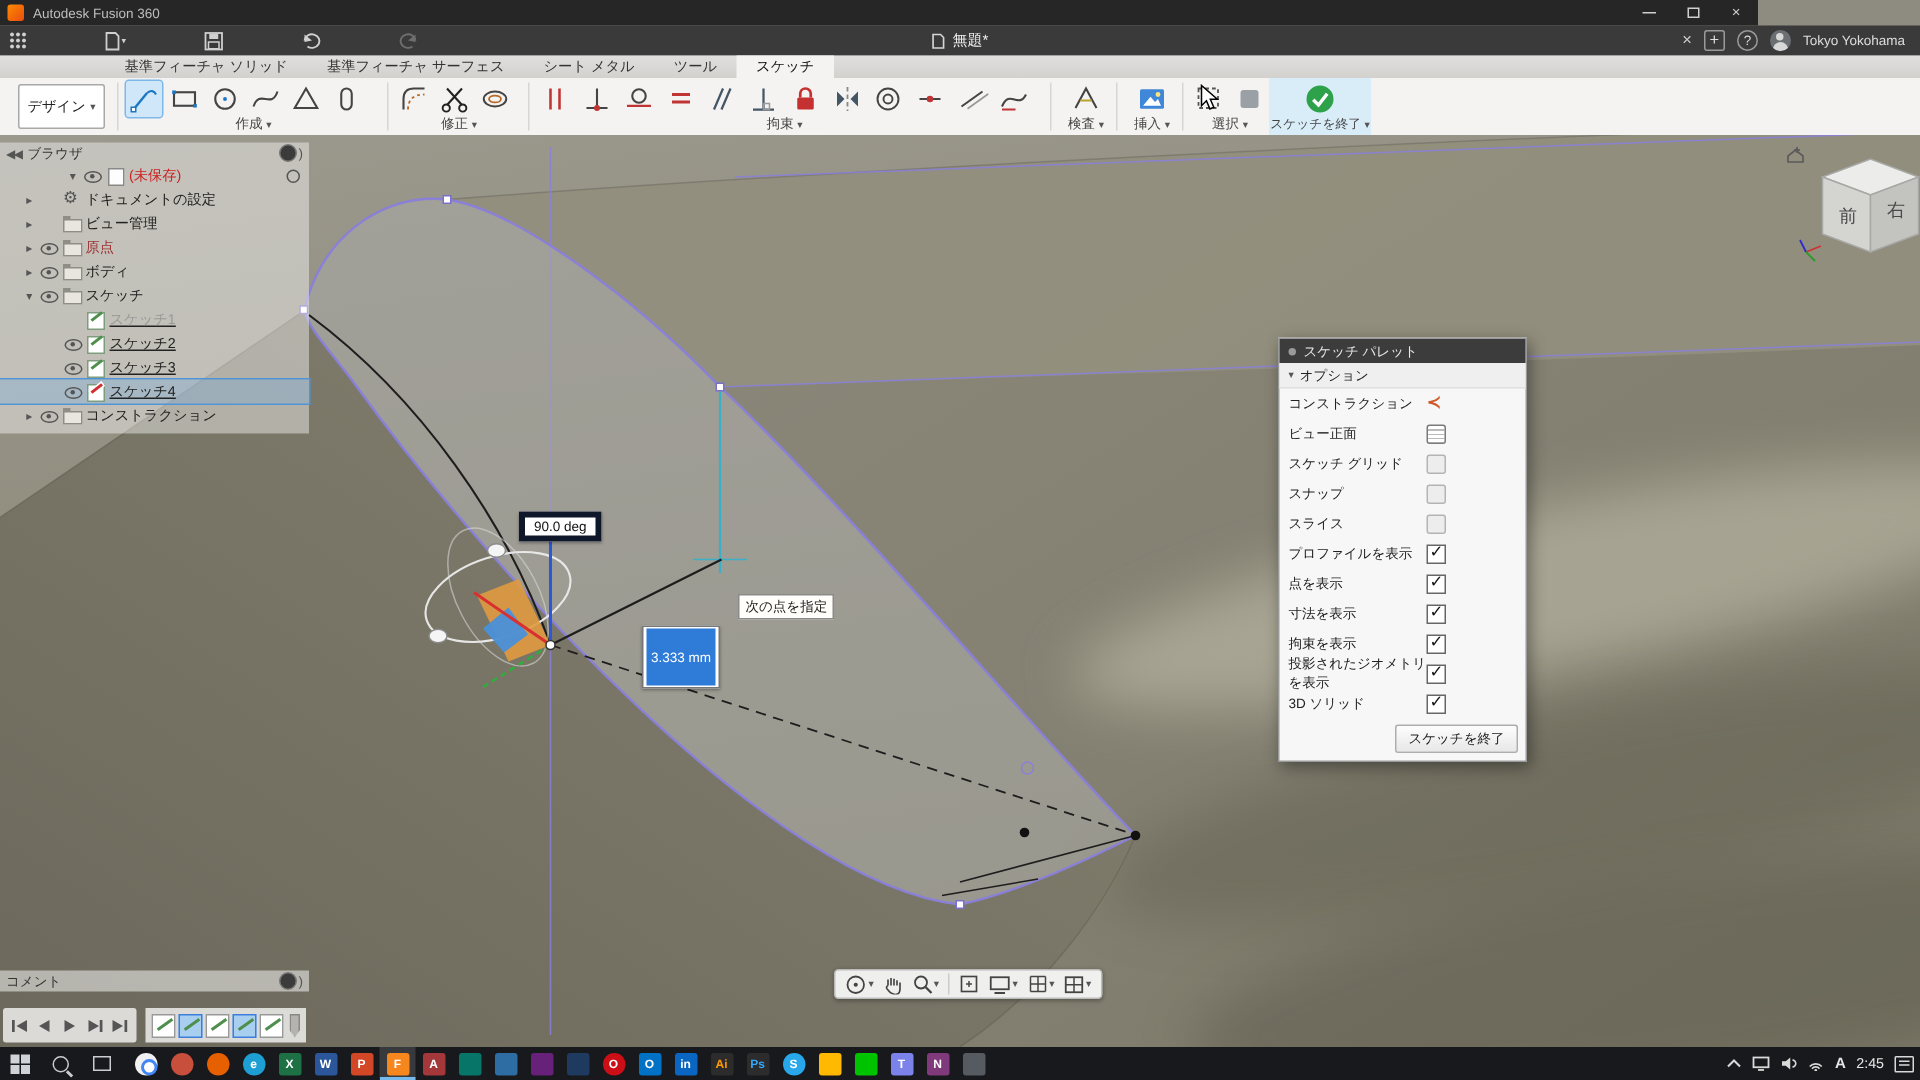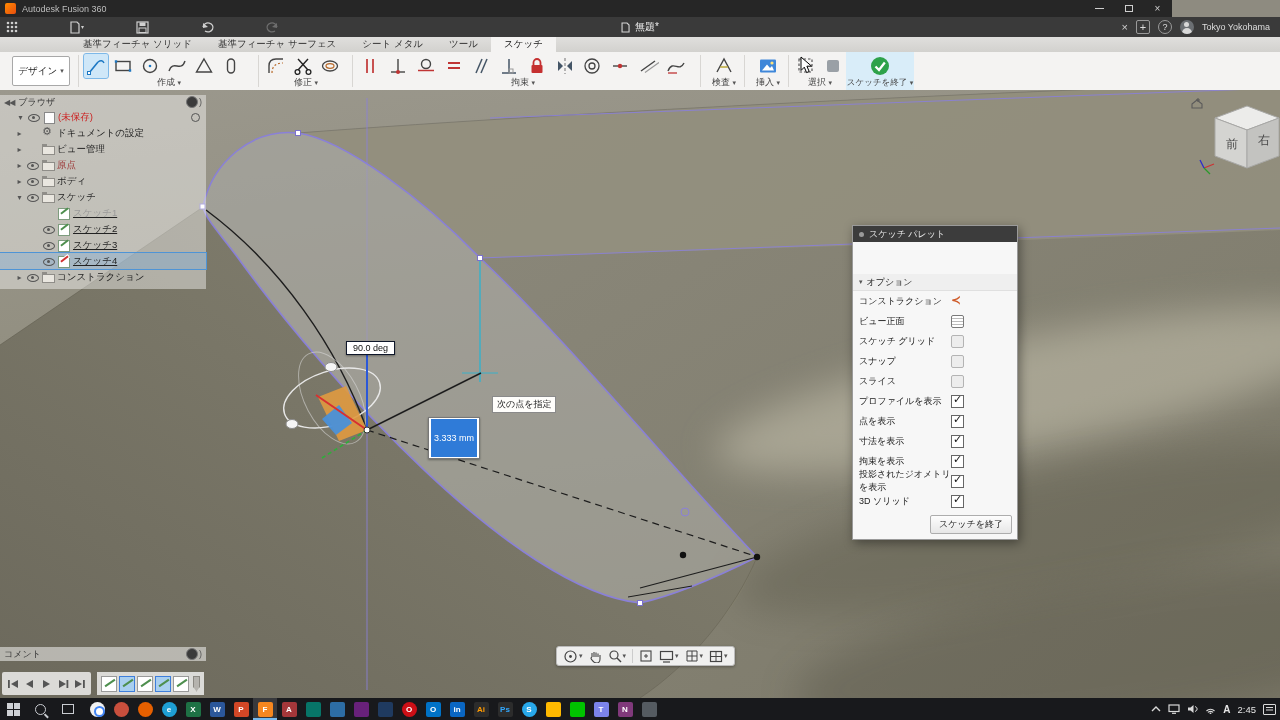--- a/index.html
+++ b/index.html
@@ -53,21 +53,21 @@
   .viewport svg.scene{display:block;}
 
   
   .browser{position:absolute;left:0;top:95px;width:206px;background:rgba(255,255,255,0.42);z-index:12;padding-bottom:4px;}
   .panel-head{display:flex;align-items:center;height:14px;font-size:9px;color:#333;padding:0 4px;}
   .panel-head .chev{color:#555;font-size:8px;margin-right:4px;letter-spacing:-1px;}
   .grip{margin-left:auto;display:flex;align-items:center;gap:1px;}
   .grip::before{content:'';width:10px;height:10px;border-radius:50%;background:#3b3b3b;border:1.5px solid #777;display:inline-block;}
   .grip::after{content:')';color:#555;font-size:9px;}
   .trow{display:flex;align-items:center;height:16px;gap:3px;position:relative;font-size:9.5px;color:#222;}
-  .trow[data-depth="0"]{padding-left:16px;}
+  .trow[data-depth="0"]{padding-left:16px;margin-left:28px;}
   .trow[data-depth="1"]{padding-left:15px;}
   .trow[data-depth="2"]{padding-left:31px;text-decoration:underline;}
   .exp{width:9px;text-align:center;color:#555;font-size:8px;}
   .exp[data-exp="open"]::before{content:'▾';}
   .exp[data-exp="closed"]::before{content:'▸';}
   .eye{width:12px;height:11px;position:relative;flex:none;}
   .eye::before{content:'';position:absolute;left:0;top:2px;width:10px;height:6px;border:1px solid #555;border-radius:50%;}
   .eye::after{content:'';position:absolute;left:4px;top:4.5px;width:3px;height:3px;background:#555;border-radius:50%;}
   .eye[data-eye="false"]{visibility:hidden;}
   .ticon{width:12px;height:12px;position:relative;flex:none;}
@@ -82,35 +82,35 @@
   .trow.unsaved .tlabel{color:#cc2222;}
   .trow.selected{outline:1px solid #4e94d6;background:rgba(110,170,230,0.30);}
   .trow.selected .ticon::after{box-shadow:0 0 0 1px #fff;background:#d03030;}
   .trow.root::after{content:'';position:absolute;right:6px;top:4px;width:7px;height:7px;border:1.5px solid #555;border-radius:50%;}
   .tlabel{white-space:nowrap;}
 
   
   .palette{position:absolute;left:852px;top:225px;width:166px;background:#f7f7f7;border:1px solid #9a9a9a;box-shadow:2px 3px 10px rgba(0,0,0,.4);z-index:15;}
   .pal-title{height:16px;background:#3c3c3c;color:#e8e8e8;display:flex;align-items:center;font-size:9px;gap:5px;padding:0 6px;}
   .pal-dot{width:5px;height:5px;border-radius:50%;background:#9a9a9a;}
-  .pal-section{height:17px;display:flex;align-items:center;gap:4px;font-size:9px;color:#222;padding:0 6px;border-bottom:1px solid #e0e0e0;background:#efefef;margin-top:32px;}
+  .pal-section{height:17px;display:flex;align-items:center;gap:4px;font-size:9px;color:#222;padding:0 6px;border-bottom:1px solid #e0e0e0;background:#efefef;}
   .prow{height:20px;display:flex;align-items:center;font-size:9px;color:#222;padding:0 6px;}
   .prow .plabel{width:92px;flex:none;}
   .pctl{width:13px;height:13px;position:relative;display:inline-block;}
   .pctl[data-ctl="check-on"]{background:#fff;border:1px solid #666;}
   .pctl[data-ctl="check-on"]::after{content:'✓';position:absolute;left:1px;top:-3px;font-size:11px;color:#111;}
   .pctl[data-ctl="check-off"]{background:#ededed;border:1px solid #b4b4b4;border-radius:2px;}
   .pctl[data-ctl="construction"]{border:none;}
   .pctl[data-ctl="construction"]::after{content:'≺';position:absolute;left:0;top:-2px;font-size:12px;font-weight:bold;color:#cf5a28;}
   .pctl[data-ctl="lookat"]{background:repeating-linear-gradient(#fff 0 2px,#bbb 2px 3px);border:1px solid #7a7a7a;border-radius:2px;}
   .pal-footer{display:flex;justify-content:flex-end;padding:4px 5px 5px;}
   .pal-btn{font-size:9px;color:#222;background:linear-gradient(#fdfdfd,#e7e7e7);border:1px solid #adadad;border-radius:2px;padding:2px 8px;}
 
   
-  .angle-box{position:absolute;left:346px;top:341px;background:#fff;border:1px solid #0f172a;box-shadow:0 1px 2px rgba(0,0,0,.35);font-size:9px;color:#111;padding:1px 6px;z-index:9;}
+  .angle-box{position:absolute;left:346px;top:341px;background:#fff;border:4px solid #0f172a;box-shadow:0 1px 2px rgba(0,0,0,.35);font-size:9px;color:#111;padding:1px 6px;z-index:9;}
   .dim-box{position:absolute;left:428px;top:417px;background:#fff;border:1px solid #777;box-shadow:0 1px 2px rgba(0,0,0,.35);padding:1px 2px;z-index:9;display:flex;align-items:center;gap:2px;}
   .dim-box .sel{background:#2f7bd8;color:#fff;font-size:9px;padding:14px 3px;}
   .prompt-tip{position:absolute;left:492px;top:396px;background:#fffefb;border:1px solid #8a8a8a;font-size:9px;color:#222;padding:1px 4px;z-index:9;white-space:nowrap;}
 
   
   .viewcube{position:absolute;left:1190px;top:94px;width:90px;height:84px;z-index:12;}
   .vc-label{font-size:12px;fill:#4a4a4a;}
 
   
   .navbar{position:absolute;left:556px;top:646px;height:20px;background:rgba(250,250,250,.92);border:1px solid #bbb;border-radius:3px;box-shadow:0 1px 3px rgba(0,0,0,.3);display:flex;align-items:center;padding:0 4px;gap:2px;z-index:12;}

